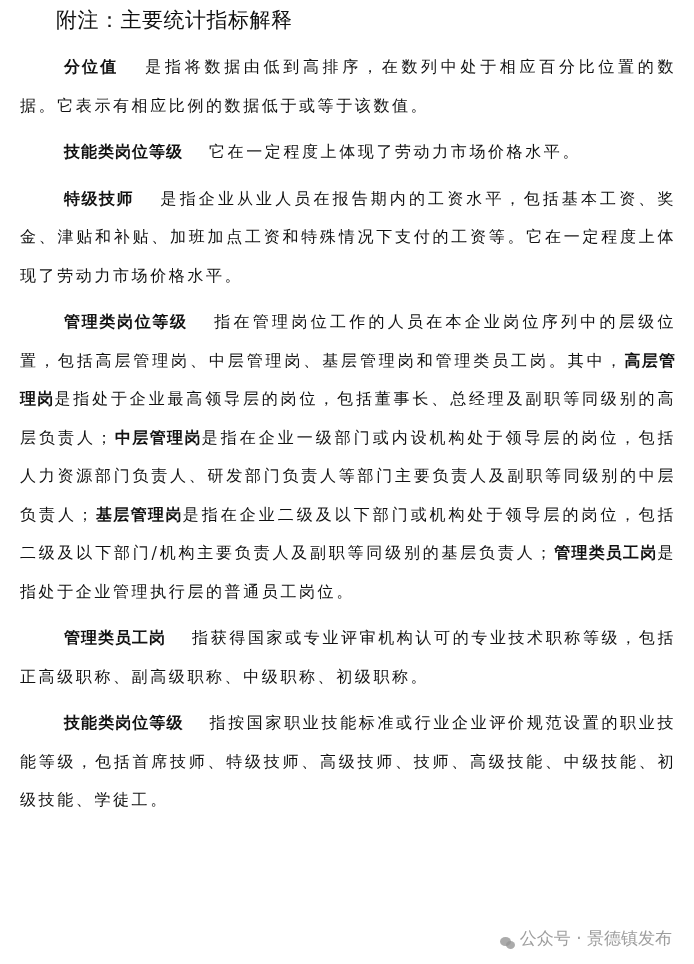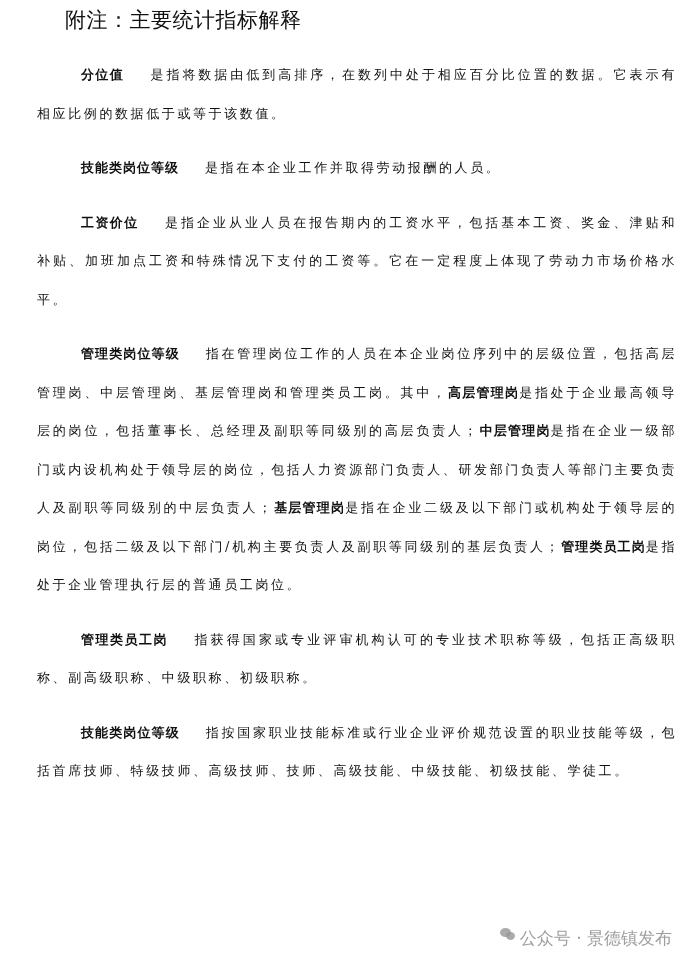--- a/index.html
+++ b/index.html
@@ -10,37 +10,37 @@
     body {
       width: 694px;
       height: 964px;
       overflow: hidden;
       position: relative;
       font-family: "DejaVu Serif", "Liberation Serif", serif;
       color: #111111;
     }
     .page {
       position: absolute;
-      left: 21px;
+      left: 12px;
       top: 4px;
       width: 672px;
     }
     .title {
       margin: 0;
       padding-left: 44px;
       font-size: 21px;
       line-height: 32px;
       font-family: "DejaVu Sans", "Liberation Sans", sans-serif;
       font-weight: normal;
       letter-spacing: 0.5px;
       height: 36px;
     }
     .para {
-      margin: 16px;
-      font-size: 13px;
+      margin: 8px;
+      font-size: 16px;
       line-height: 38.5px;
       text-indent: 44px;
       text-align: justify;
       letter-spacing: 2.6px;
       word-break: break-all;
     }
     .term {
       font-weight: bold;
       letter-spacing: 1px;
       font-family: "DejaVu Sans", "Liberation Sans", sans-serif;
@@ -52,21 +52,21 @@
     .b {
       font-weight: bold;
       font-family: "DejaVu Sans", "Liberation Sans", sans-serif;
       letter-spacing: 1px;
     }
     .watermark {
       position: absolute;
       right: 20px;
       bottom: 14px;
       display: flex;
-      align-items: flex-start;
+      align-items: flex-end;
       gap: 4px;
       font-family: "DejaVu Sans", "Liberation Sans", sans-serif;
       font-size: 17px;
       color: rgba(140,140,140,0.85);
       background: rgba(255,255,255,0.55);
       padding: 0 2px;
     }
     .wm-icon {
       width: 16px;
       height: 14px;
@@ -82,23 +82,23 @@
     .wm-icon::after { width: 9px; height: 8px; left: 6px; top: 5px; }
   </style>
 </head>
 <body>
 
 <div class="page">
   <h1 class="title">附注：主要统计指标解释</h1>
 
   <p class="para"><span class="term">分位值</span><span class="gap"></span><span>是指将数据由低到高排序，在数列中处于相应百分比位置的数据。它表示有相应比例的数据低于或等于该数值。</span></p>
 
-  <p class="para"><span class="term">技能类岗位等级</span><span class="gap"></span><span>是指在本企业工作并取得劳动报酬的人员。</span></p>
+  <p class="para"><span class="term">技能类岗位等级</span><span class="gap"></span><span>它在一定程度上体现了劳动力市场价格水平。</span></p>
 
-  <p class="para"><span class="term">工资价位</span><span class="gap"></span><span>是指企业从业人员在报告期内的工资水平，包括基本工资、奖金、津贴和补贴、加班加点工资和特殊情况下支付的工资等。它在一定程度上体现了劳动力市场价格水平。</span></p>
+  <p class="para"><span class="term">特级技师</span><span class="gap"></span><span>是指企业从业人员在报告期内的工资水平，包括基本工资、奖金、津贴和补贴、加班加点工资和特殊情况下支付的工资等。它在一定程度上体现了劳动力市场价格水平。</span></p>
 
 
   <p class="para"><span class="term">管理类岗位等级</span><span class="gap"></span><span>指在管理岗位工作的人员在本企业岗位序列中的层级位置，包括高层管理岗、中层管理岗、基层管理岗和管理类员工岗。其中，</span><span class="b">高层管理岗</span><span>是指处于企业最高领导层的岗位，包括董事长、总经理及副职等同级别的高层负责人；</span><span class="b">中层管理岗</span><span>是指在企业一级部门或内设机构处于领导层的岗位，包括人力资源部门负责人、研发部门负责人等部门主要负责人及副职等同级别的中层负责人；</span><span class="b">基层管理岗</span><span>是指在企业二级及以下部门或机构处于领导层的岗位，包括二级及以下部门/机构主要负责人及副职等同级别的基层负责人；</span><span class="b">管理类员工岗</span><span>是指处于企业管理执行层的普通员工岗位。</span></p>
 
   <p class="para"><span class="term">管理类员工岗</span><span class="gap"></span><span>指获得国家或专业评审机构认可的专业技术职称等级，包括正高级职称、副高级职称、中级职称、初级职称。</span></p>
 
   <p class="para"><span class="term">技能类岗位等级</span><span class="gap"></span><span>指按国家职业技能标准或行业企业评价规范设置的职业技能等级，包括首席技师、特级技师、高级技师、技师、高级技能、中级技能、初级技能、学徒工。</span></p>
 </div>
 
 <div class="watermark">

